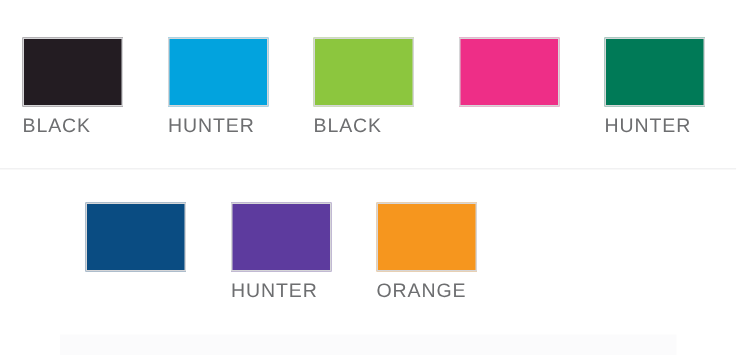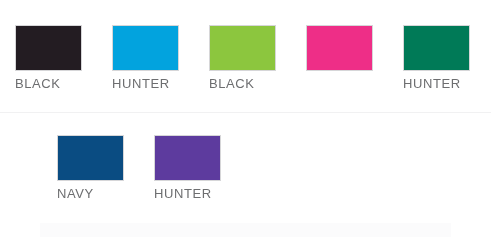--- a/index.html
+++ b/index.html
@@ -104,23 +104,26 @@
         <div class="swatch-chip" style="background: rgb(0, 122, 87); border-color: rgb(214, 214, 216);"></div>
         <div class="swatch-label">HUNTER</div>
       </div>
     </div>
 
   <div id="row-divider"></div>
 
   <div class="swatch-row" id="swatch-row-2">
       <div class="swatch-cell">
         <div class="swatch-chip" style="background: rgb(10, 76, 130); border-color: rgb(214, 214, 216);"></div>
-        <div class="swatch-label">NAVY</div>
       </div>
       <div class="swatch-cell">
         <div class="swatch-chip" style="background: rgb(93, 59, 158); border-color: rgb(214, 214, 216);"></div>
         <div class="swatch-label">HUNTER</div>
+      </div>
+      <div class="swatch-cell">
+        <div class="swatch-chip" style="background: rgb(246, 150, 30); border-color: rgb(214, 214, 216);"></div>
+        <div class="swatch-label">ORANGE</div>
       </div>
     </div>
 
   <div id="bottom-band"></div>
 
 </div>
 
 </body></html>

